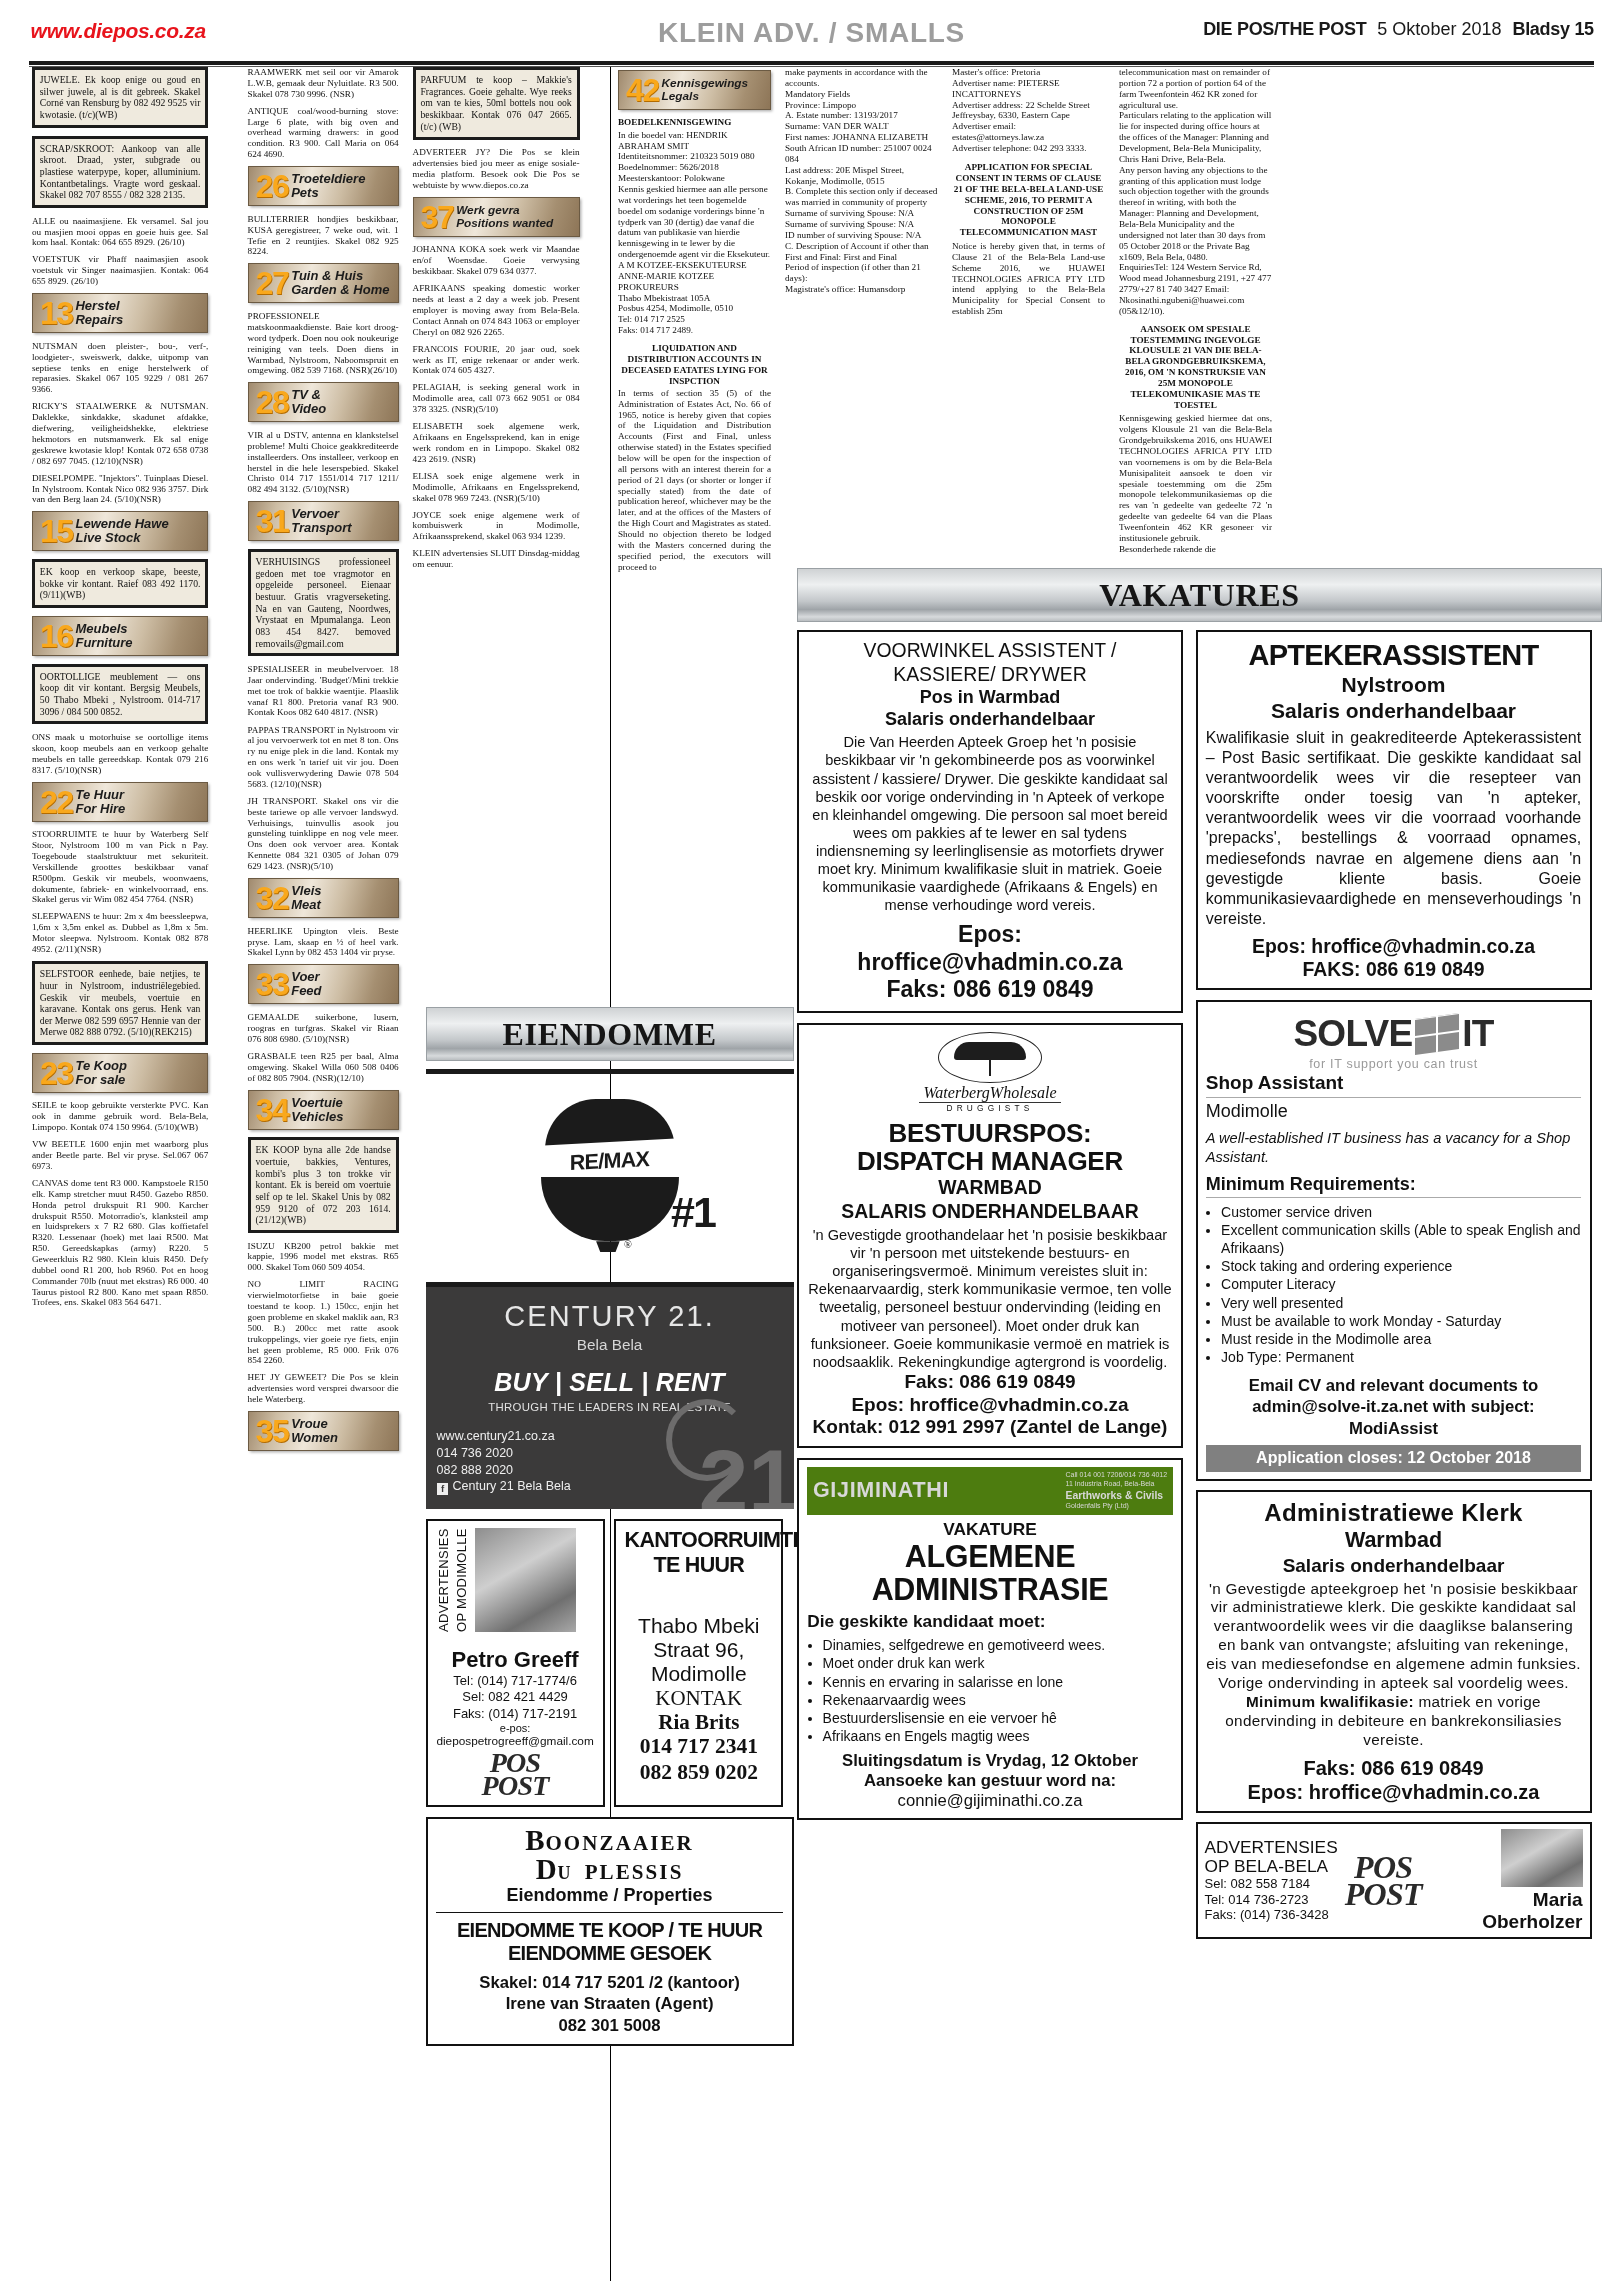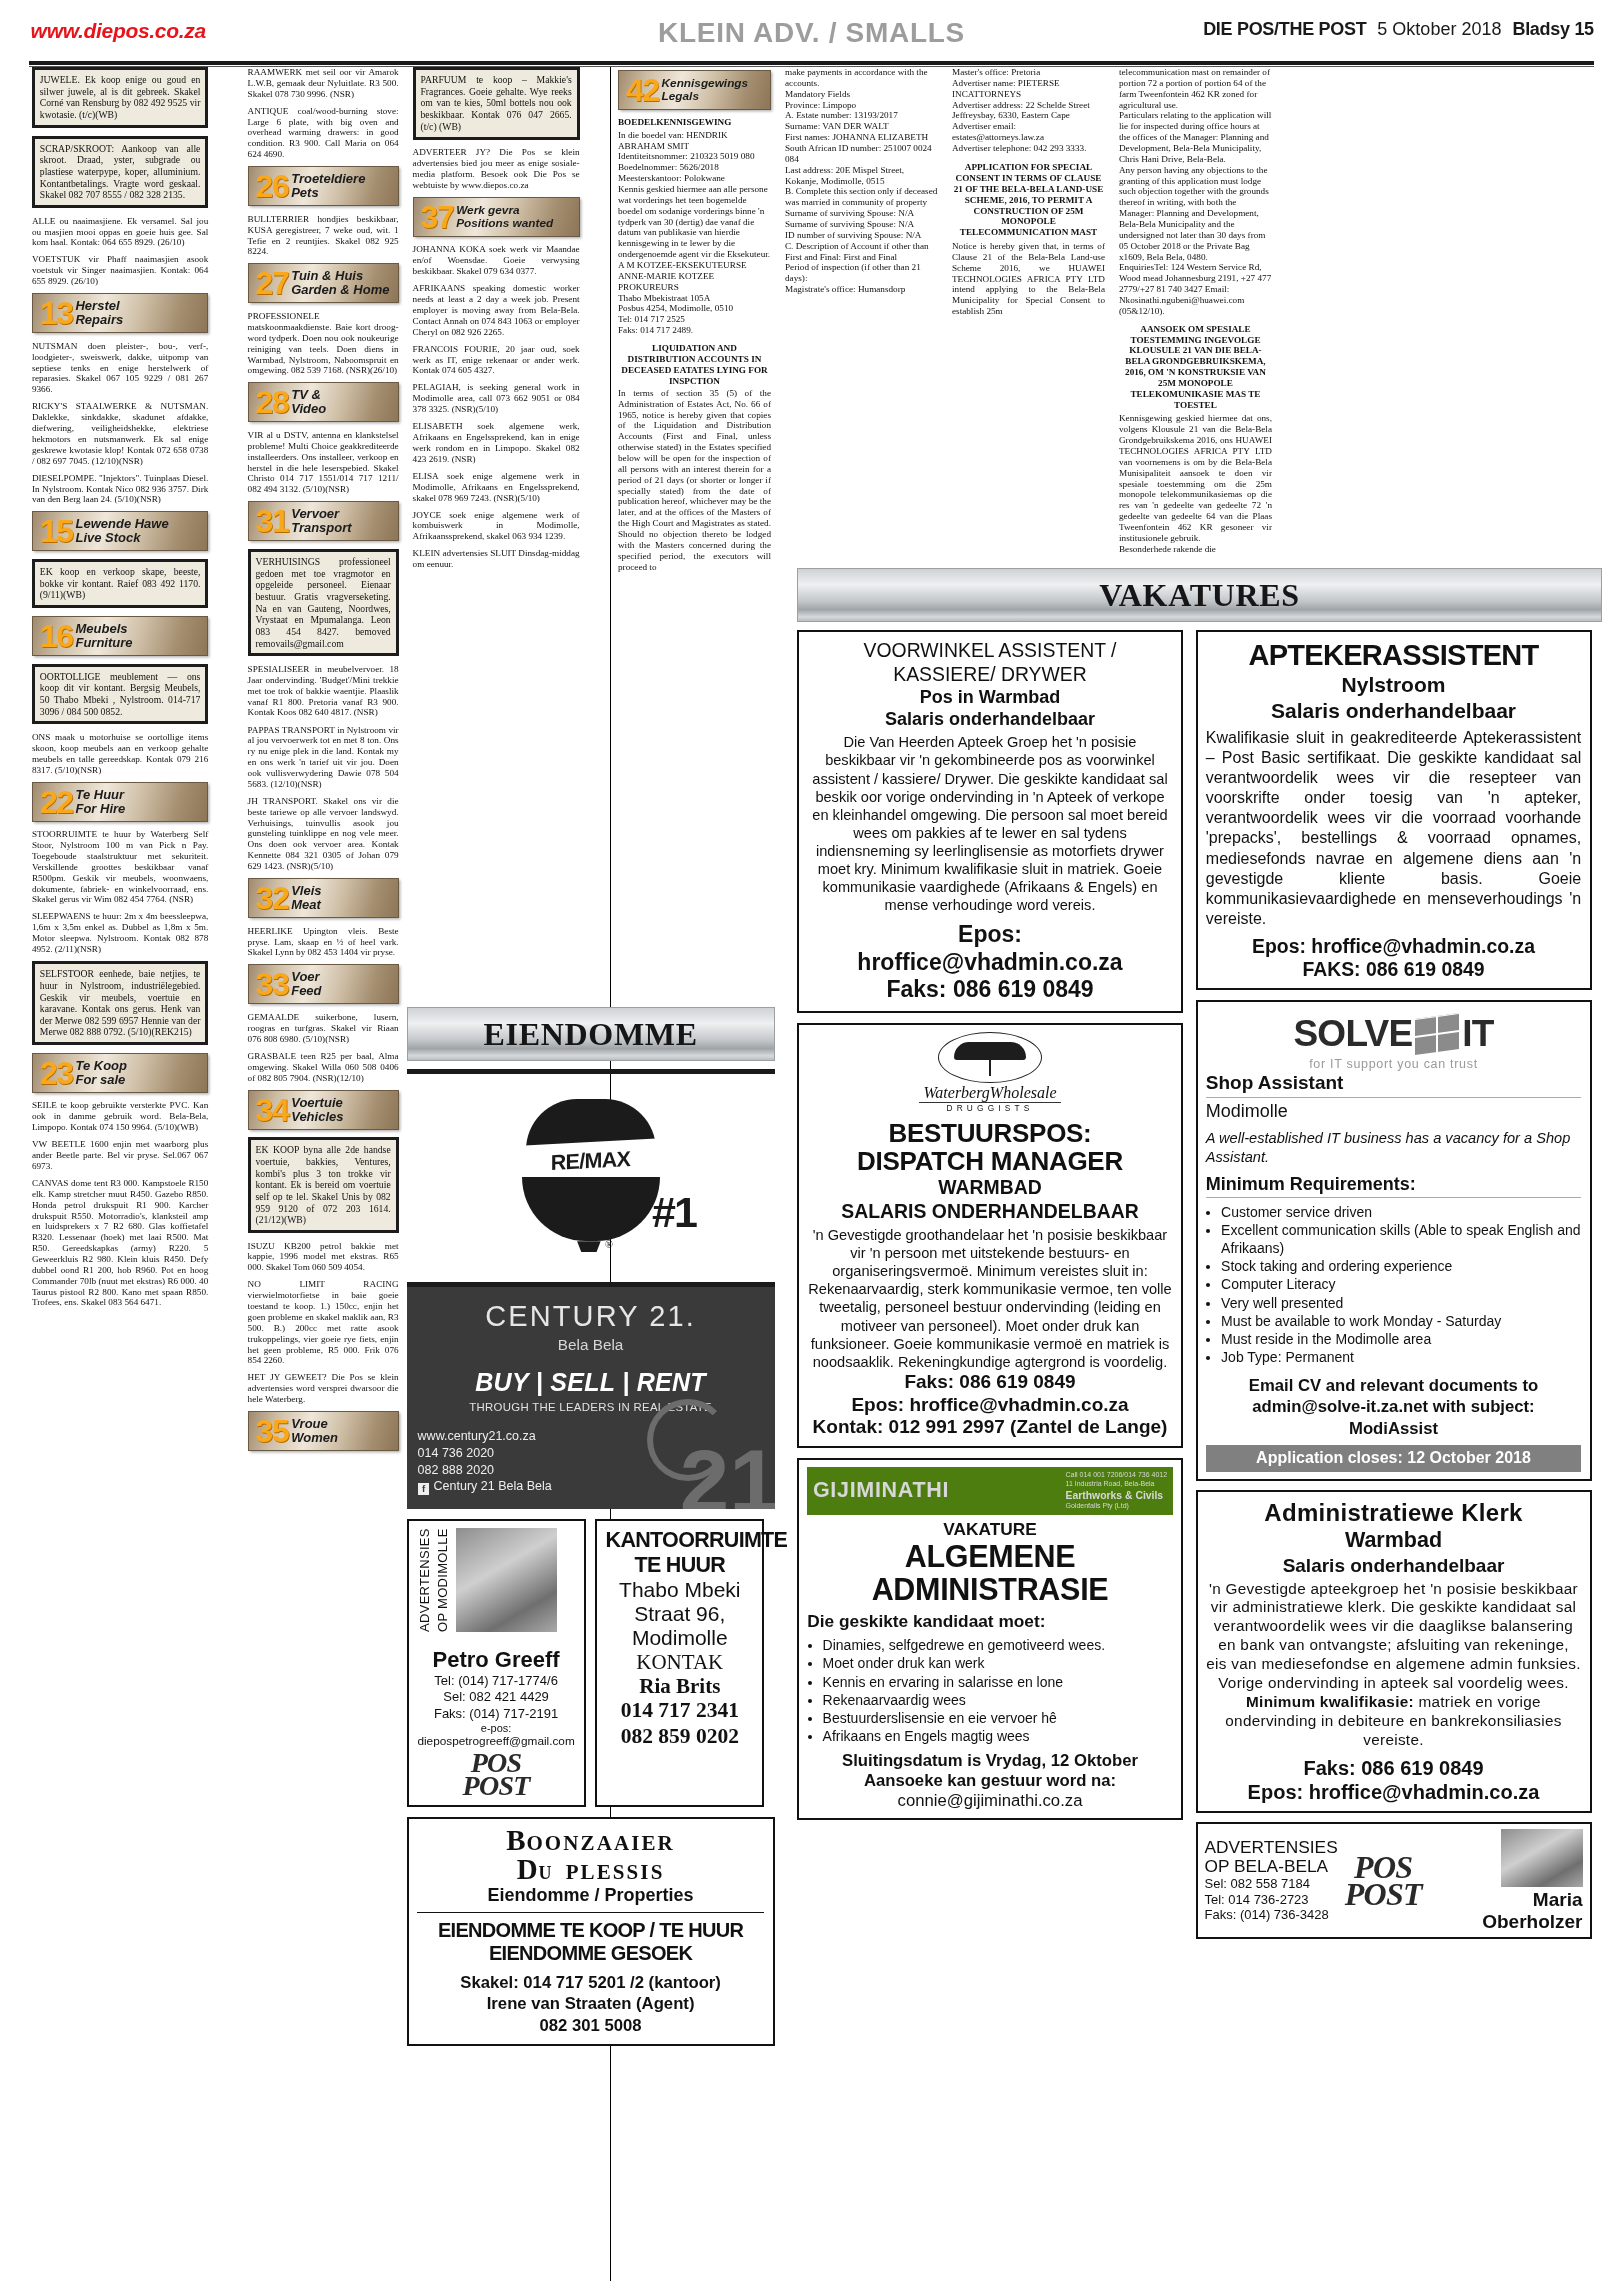--- a/index.html
+++ b/index.html
@@ -392,21 +392,21 @@
         <p class="ad">JOHANNA KOKA soek werk vir Maandae en/of Woensdae. Goeie verwysing beskikbaar. Skakel 079 634 0377.</p>
         <p class="ad">AFRIKAANS speaking domestic worker needs at least a 2 day a week job. Present employer is moving away from Bela-Bela. Contact Annah on 074 843 1063 or employer Cheryl on 082 926 2265.</p>
         <p class="ad">FRANCOIS FOURIE, 20 jaar oud, soek werk as IT, enige rekenaar or ander werk. Kontak 074 605 4327.</p>
         <p class="ad">PELAGIAH, is seeking general work in Modimolle area, call 073 662 9051 or 084 378 3325. (NSR)(5/10)</p>
         <p class="ad">ELISABETH soek algemene werk, Afrikaans en Engelssprekend, kan in enige werk rondom en in Limpopo. Skakel 082 423 2619. (NSR)</p>
         <p class="ad">ELISA soek enige algemene werk in Modimolle, Afrikaans en Engelssprekend, skakel 078 969 7243. (NSR)(5/10)</p>
         <p class="ad">JOYCE soek enige algemene werk of kombuiswerk in Modimolle, Afrikaanssprekend, skakel 063 934 1239.</p>
         <p class="ad">KLEIN advertensies SLUIT Dinsdag-middag om eenuur.</p>
       </div>
 
-      <div style="position:absolute; left:1px; top:940px; width:368px;">
+      <div style="position:absolute; left:20px; top:940px; width:368px;">
         <div class="banner">EIENDOMME</div>
 
         <div style="border-top:5.6px solid #1a1a1a; border-bottom:5.6px solid #1a1a1a;">
           <div class="remax-wrap">
             <div class="balloon">
               <div class="top"></div>
               <div class="mid">RE/MAX</div>
               <div class="bot"></div>
               <div class="basket"></div>
               <div class="reg">®</div>
@@ -447,21 +447,21 @@
             <div class="sans ctr" style="font-size:11.8px;">diepospetrogreeff@gmail.com</div>
             <div class="poslogo" style="margin-top:4.2px;">
               <div><em>P</em>OS</div>
                 <div><em>P</em>OST</div>
             </div>
           </div>
 
           <div class="dbox" style="width:169px; margin:0;">
             <div class="sans ctr" style="font-weight:bold;font-size:21.5px;letter-spacing:-0.7px;">KANTOORRUIMTE</div>
             <div class="sans ctr" style="font-weight:bold;font-size:21.5px;letter-spacing:-0.7px;">TE HUUR</div>
-            <div class="sans ctr" style="font-size:21px;line-height:1.14;">Thabo Mbeki</div>
+            <div class="sans ctr" style="font-size:21px;line-height:1.14;margin-top:36px;">Thabo Mbeki</div>
             <div class="sans ctr" style="font-size:21px;line-height:1.14;">Straat 96,</div>
             <div class="sans ctr" style="font-size:21px;line-height:1.14;">Modimolle</div>
             <div class="ctr" style="font-size:21px;line-height:1.16;">KONTAK</div>
             <div class="ctr" style="font-size:21px;font-weight:bold;line-height:1.16;">Ria Brits</div>
             <div class="ctr" style="font-size:21.5px;font-weight:bold;line-height:1.2;">014 717 2341</div>
             <div class="ctr" style="font-size:21.5px;font-weight:bold;line-height:1.2;">082 859 0202</div>
           </div>
         </div>
 
         <div class="dbox" style="margin-top:9.7px;">

